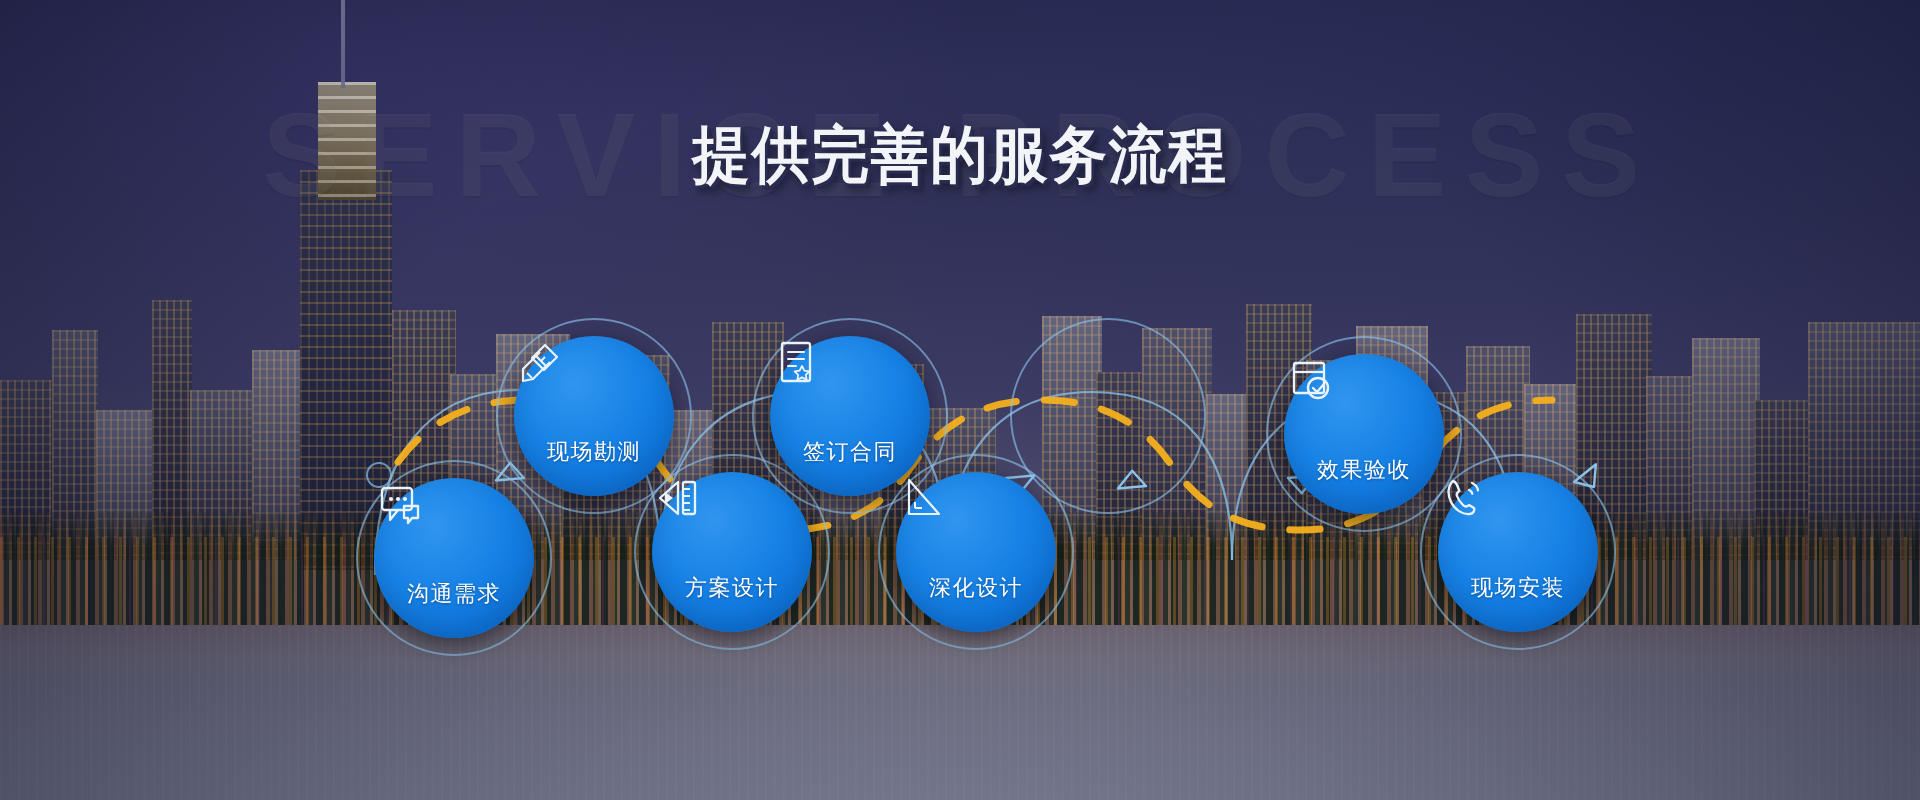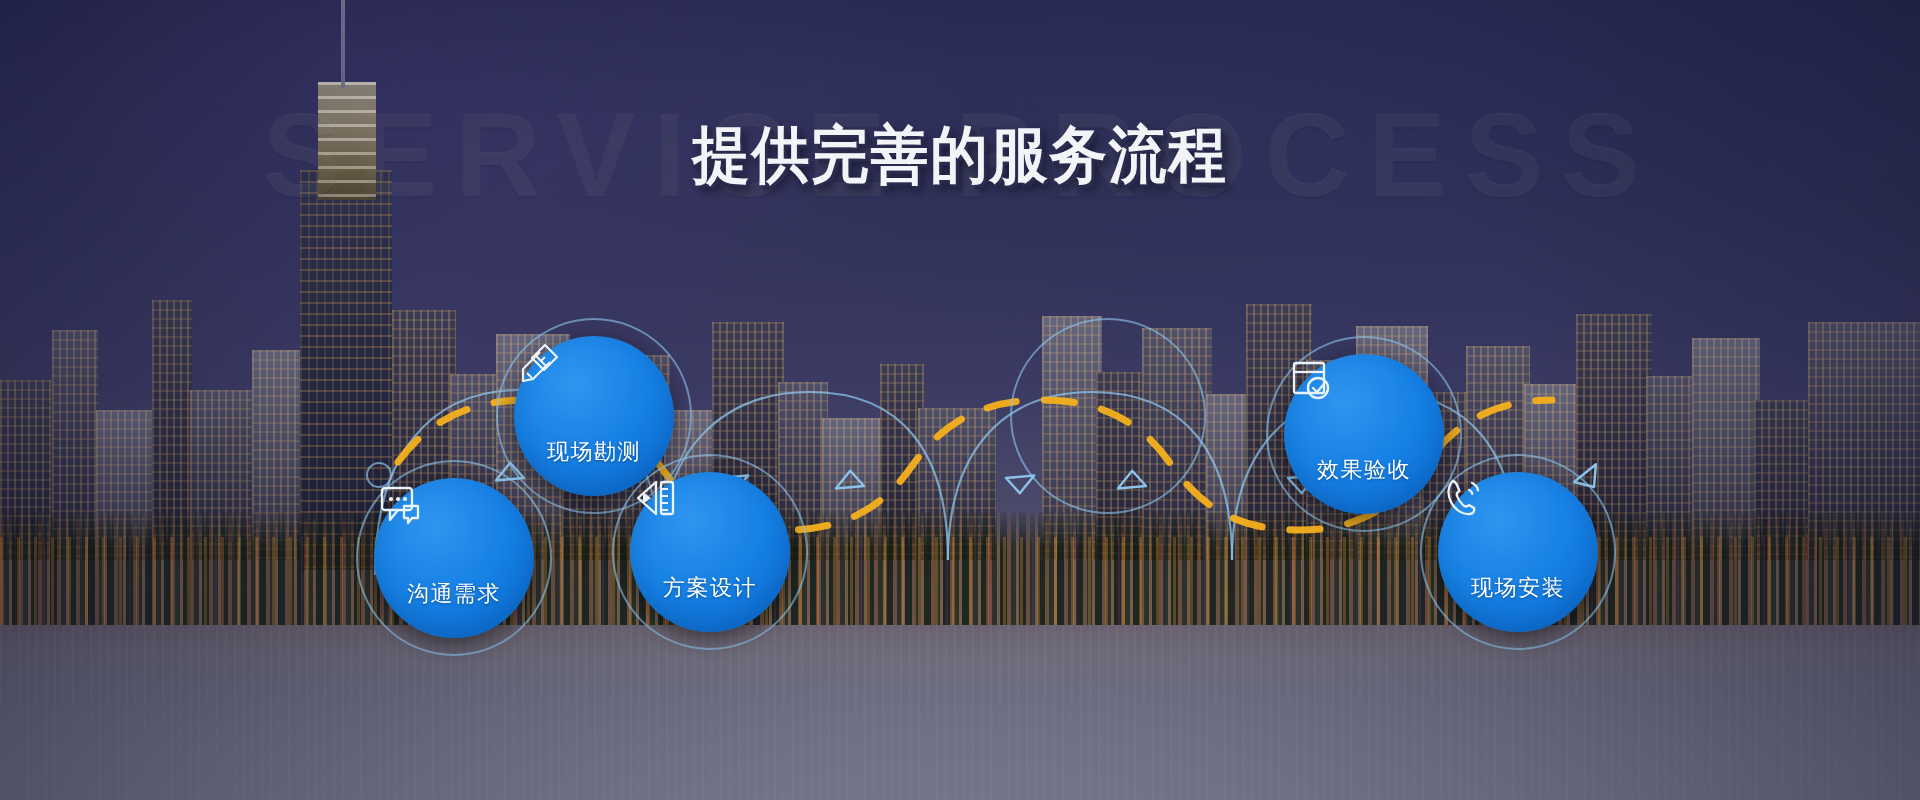--- a/index.html
+++ b/index.html
@@ -271,36 +271,61 @@
               <path d="M9,33 L22,20 L32,30 L19,43 L9,45 Z" fill="none" stroke="#eaf3fb" stroke-width="2.2" stroke-linejoin="round"></path>
               <path d="M31,9 L43,21 L30,34 L18,22 Z" fill="none" stroke="#eaf3fb" stroke-width="2.2" stroke-linejoin="round"></path>
               <path d="M22,20 L26,16 M27,25 L31,21 M32,30 L36,26" stroke="#eaf3fb" stroke-width="1.9"></path>
               <path d="M13,37 L18,42" stroke="#eaf3fb" stroke-width="1.9"></path>
             </svg>
         </span>
         <span class="nlabel">现场勘测</span>
       </span>
     </div>
 
-    <div class="node" style="left:612px;top:454px;padding-left:40px;">
+    <div class="node" style="left:634px;top:454px;padding-left:40px;">
       <span class="ring"></span>
       <span class="disc">
         <span class="ico">
           <svg viewBox="0 0 52 52">
               <path d="M26,10 L26,42 L8,26 Z" fill="none" stroke="#eaf3fb" stroke-width="2.3" stroke-linejoin="round"></path>
               <path d="M21,26 L13,20 L13,32 Z" fill="#eaf3fb"></path>
               <rect x="31" y="10" width="12" height="32" rx="2" fill="none" stroke="#eaf3fb" stroke-width="2.3"></rect>
               <path d="M31,17 L38,17 M31,24 L38,24 M31,31 L38,31 M31,38 L38,38" stroke="#eaf3fb" stroke-width="1.9"></path>
             </svg>
         </span>
         <span class="nlabel">方案设计</span>
       </span>
     </div>
 
-
+    <div class="node" style="left:752px;top:318px;">
+      <span class="ring"></span>
+      <span class="disc">
+        <span class="ico">
+          <svg viewBox="0 0 52 52">
+              <rect x="12" y="7" width="28" height="38" rx="2" fill="none" stroke="#eaf3fb" stroke-width="2.3"></rect>
+              <path d="M18,16 L34,16 M18,23 L34,23 M18,30 L26,30" stroke="#eaf3fb" stroke-width="2.1" stroke-linecap="round"></path>
+              <path d="M32,30 L34.4,34.6 L39.4,35.3 L35.8,38.8 L36.7,43.8 L32,41.4 L27.3,43.8 L28.2,38.8 L24.6,35.3 L29.6,34.6 Z" fill="none" stroke="#eaf3fb" stroke-width="1.8" stroke-linejoin="round"></path>
+            </svg>
+        </span>
+        <span class="nlabel">签订合同</span>
+      </span>
+    </div>
+
+    <div class="node" style="left:878px;top:454px;">
+      <span class="ring"></span>
+      <span class="disc">
+        <span class="ico">
+          <svg viewBox="0 0 52 52">
+              <path d="M13,8 L13,42 L43,42 Z" fill="none" stroke="#eaf3fb" stroke-width="2.2" stroke-linejoin="round"></path>
+              <path d="M19,36 L19,30 M19,36 L26,36" stroke="#eaf3fb" stroke-width="2"></path>
+            </svg>
+        </span>
+        <span class="nlabel">深化设计</span>
+      </span>
+    </div>
 
     <div class="node" style="left:1010px;top:318px;">
       <span class="ring"></span>
     </div>
 
 
     <div class="node" style="left:1266px;top:336px;">
       <span class="ring"></span>
       <span class="disc">
         <span class="ico">

